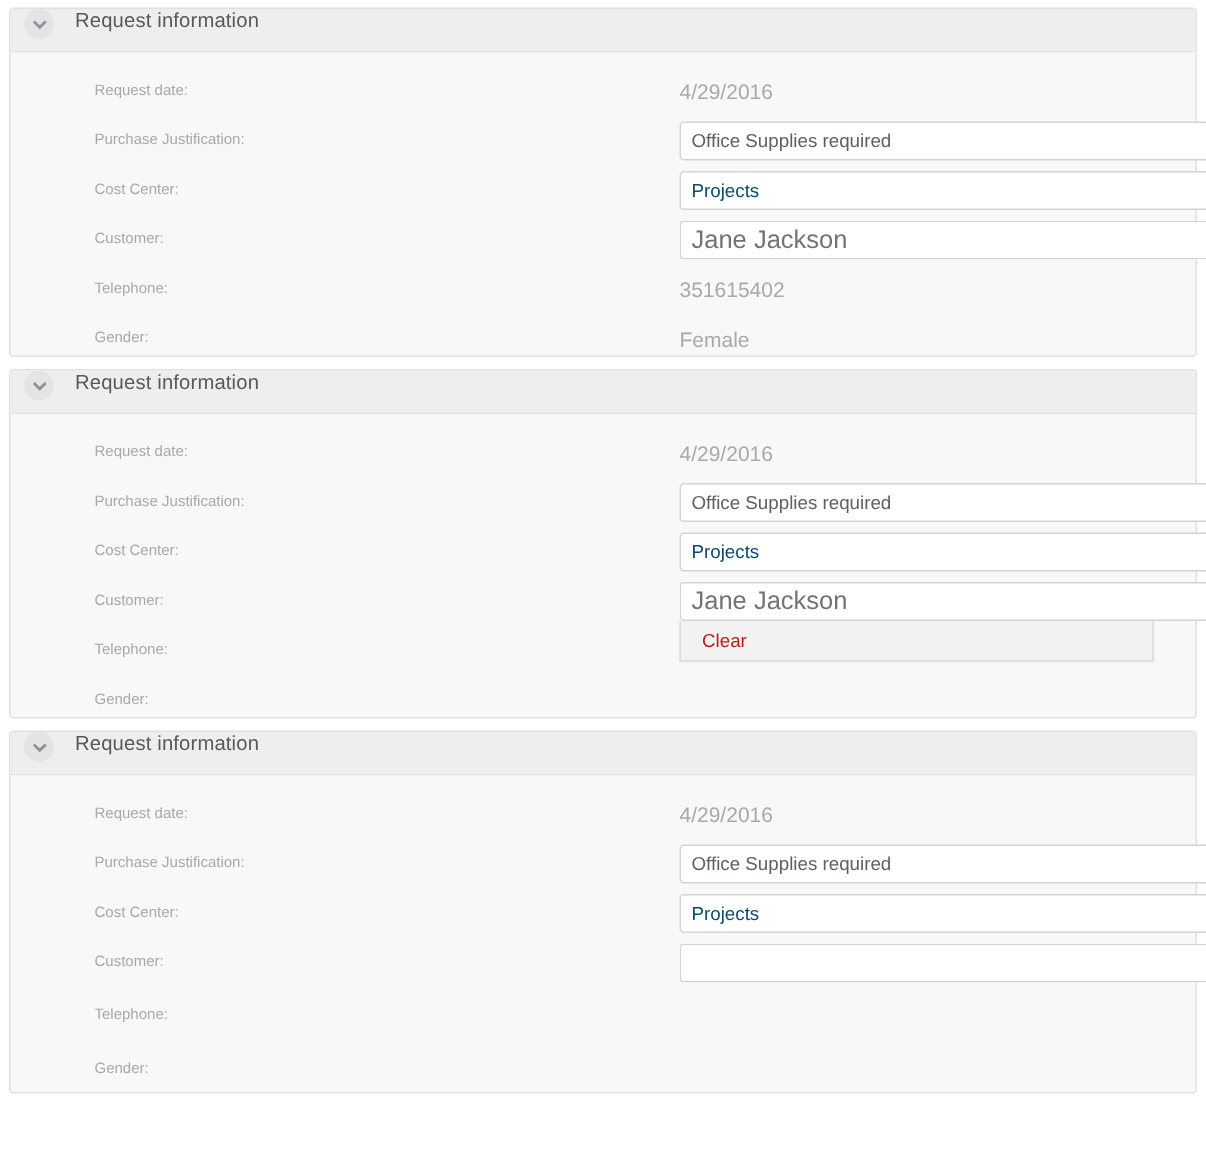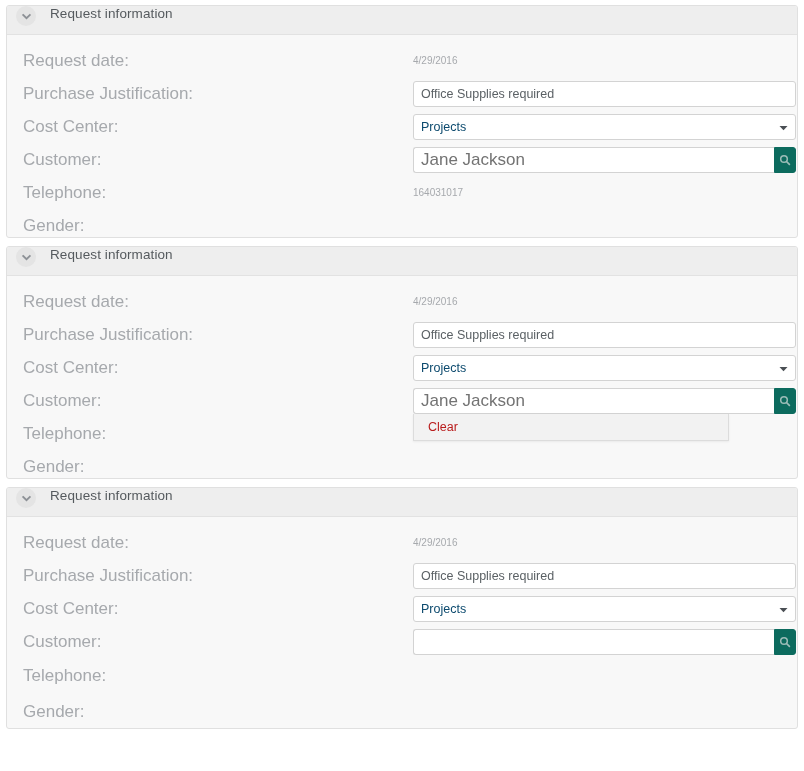--- a/index.html
+++ b/index.html
@@ -72,35 +72,36 @@
   .row {
     display: flex;
     align-items: center;
     min-height: 33px;
     padding: 0 14px 0 16px;
     box-sizing: border-box;
   }
   .row-label {
     width: 390px;
     flex: none;
-    font-size: 17px;
+    font-size: 10px;
     color: #a6a9ad;
     white-space: nowrap;
+    margin-left: 40px;
   }
   .row-value {
     flex: 1 1 auto;
     position: relative;
     font-size: 12.5px;
     color: #a6a9ad;
     min-height: 18px;
   }
 
   
   .static-value {
-    font-size: 10px;
+    font-size: 14px;
     color: #a6a9ad;
     line-height: 18px;
     white-space: nowrap;
   }
 
   
   .text-input {
     width: 383px;
     height: 26px;
     box-sizing: border-box;
@@ -260,26 +261,29 @@
                 <line x1="7.5" y1="7.5" x2="10.4" y2="10.4" stroke="#9dbdb8" stroke-width="1.7" stroke-linecap="round"></line>
               </svg>
             </span>
           </div>
         </div>
       </div>
 
       <div class="row">
         <div class="row-label">Telephone:</div>
         <div class="row-value">
-          <span class="static-value">164031017</span>
+          <span class="static-value">351615402</span>
         </div>
       </div>
 
       <div class="row">
         <div class="row-label">Gender:</div>
+        <div class="row-value">
+          <span class="static-value">Female</span>
+        </div>
       </div>
 
     </div>
   </section>
 
   <section class="panel" style="height:233px;">
     <div class="panel-header">
       <span class="collapse-btn">
         <svg width="11" height="11" viewBox="0 0 11 11" aria-hidden="true">
           <path d="M2.2 4 L5.5 7.2 L8.8 4" fill="none" stroke="#8d9196" stroke-width="1.8" stroke-linecap="square"></path>

